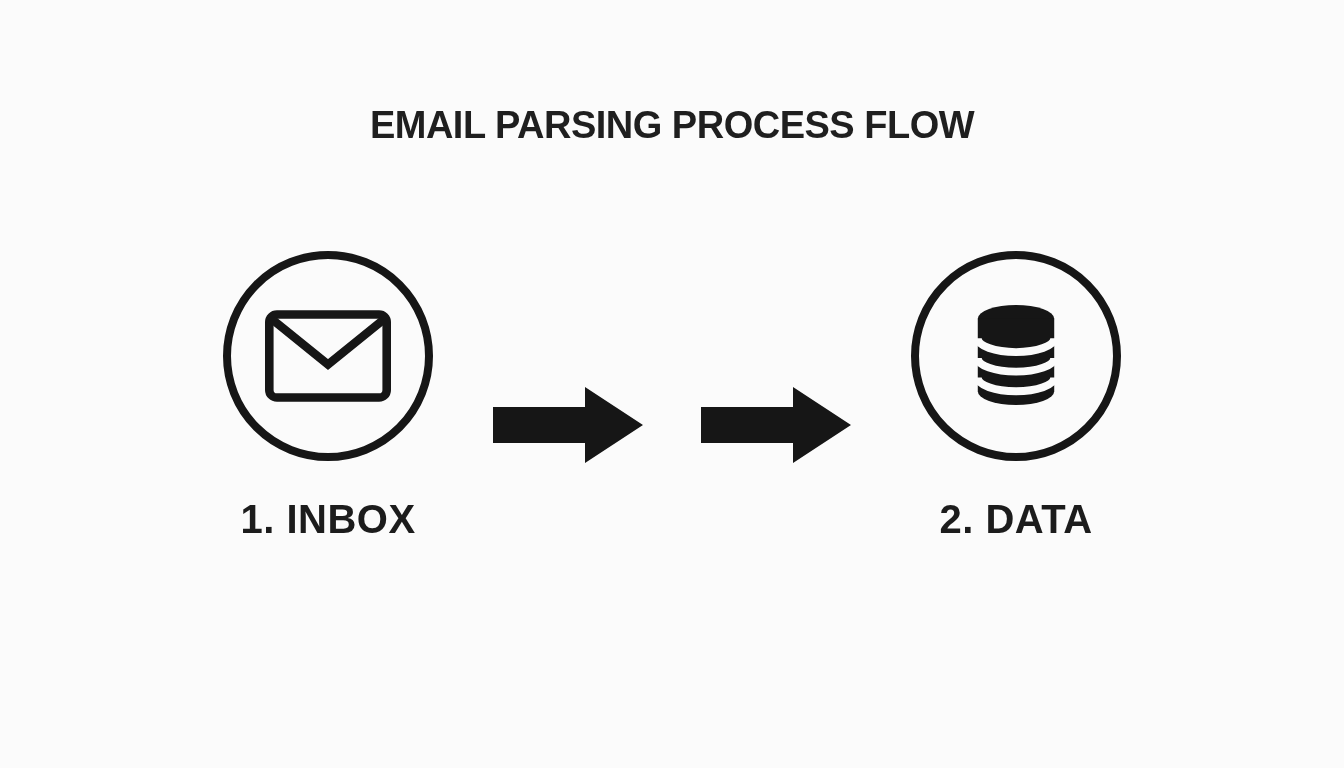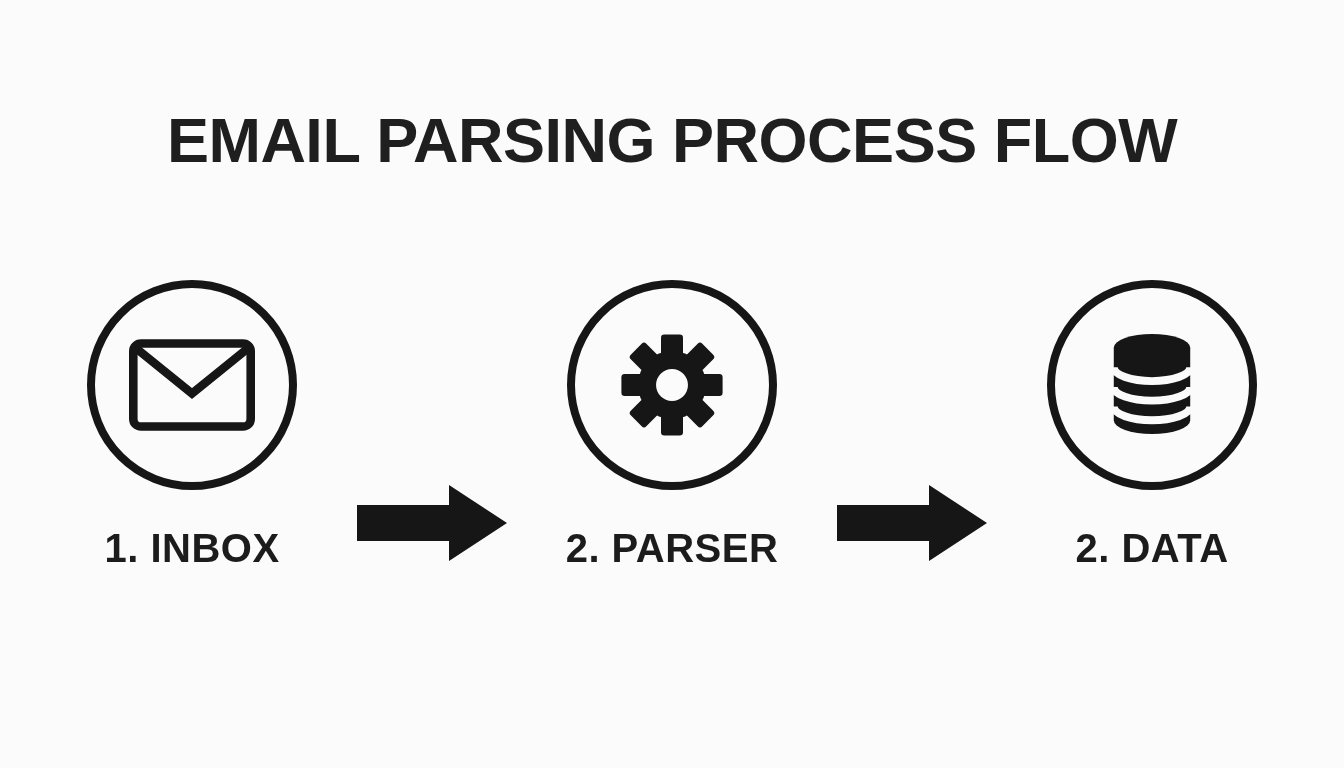--- a/index.html
+++ b/index.html
@@ -15,30 +15,30 @@
     overflow: hidden;
   }
   .canvas {
     width: 1344px;
     height: 768px;
     position: relative;
   }
   .diagram-title {
     margin-top: 104px;
     text-align: center;
-    font-size: 63px;
+    font-size: 38px;
     font-weight: 700;
     letter-spacing: -0.5px;
     color: #1f1f1f;
   }
   .flow-row {
     margin-top: 104px;
     display: flex;
     justify-content: center;
-    align-items: flex-end;
+    align-items: center;
     gap: 58px;
   }
   .node {
     display: flex;
     flex-direction: column;
     align-items: center;
     width: 214px;
   }
   .node-circle {
     width: 194px;
@@ -80,39 +80,20 @@
           <path d="M8,10 L66,57 L124,10" fill="none" stroke="#161616" stroke-width="9" stroke-linejoin="miter"></path>
         </svg>
       </div>
       <div class="node-label">1. INBOX</div>
     </div>
 
     <svg class="arrow" width="150" height="96" viewBox="0 0 150 96">
       <polygon points="0,30 92,30 92,10 150,48 92,86 92,66 0,66" fill="#161616"></polygon>
     </svg>
 
-    <div class="node">
-      <div class="node-circle">
-        <svg width="110" height="110" viewBox="0 0 100 100">
-          <g fill="#161616">
-            <rect x="40" y="4" width="20" height="22" rx="3" transform="rotate(0 50 50)"></rect>
-            <rect x="40" y="4" width="20" height="22" rx="3" transform="rotate(45 50 50)"></rect>
-            <rect x="40" y="4" width="20" height="22" rx="3" transform="rotate(90 50 50)"></rect>
-            <rect x="40" y="4" width="20" height="22" rx="3" transform="rotate(135 50 50)"></rect>
-            <rect x="40" y="4" width="20" height="22" rx="3" transform="rotate(180 50 50)"></rect>
-            <rect x="40" y="4" width="20" height="22" rx="3" transform="rotate(225 50 50)"></rect>
-            <rect x="40" y="4" width="20" height="22" rx="3" transform="rotate(270 50 50)"></rect>
-            <rect x="40" y="4" width="20" height="22" rx="3" transform="rotate(315 50 50)"></rect>
-            <circle cx="50" cy="50" r="31"></circle>
-          </g>
-          <circle cx="50" cy="50" r="14.5" fill="#fbfbfb"></circle>
-        </svg>
-      </div>
-      <div class="node-label">2. PARSER</div>
-    </div>
 
     <svg class="arrow" width="150" height="96" viewBox="0 0 150 96">
       <polygon points="0,30 92,30 92,10 150,48 92,86 92,66 0,66" fill="#161616"></polygon>
     </svg>
 
     <div class="node">
       <div class="node-circle">
         <svg width="98" height="108" viewBox="0 0 100 110">
           <ellipse cx="50" cy="17" rx="39" ry="14" fill="#161616"></ellipse>
           <path d="M11,17 L11,91 A39,14 0 0 0 89,91 L89,17 Z" fill="#161616"></path>

